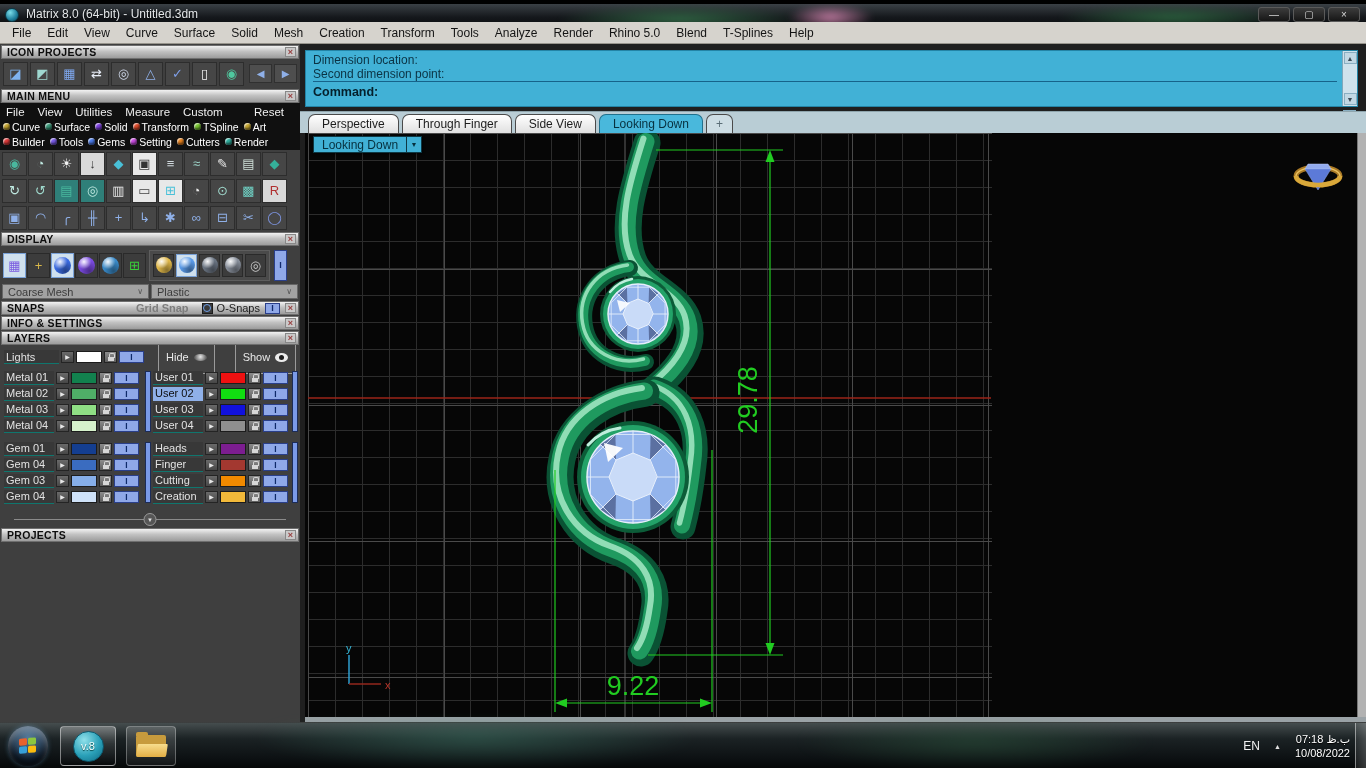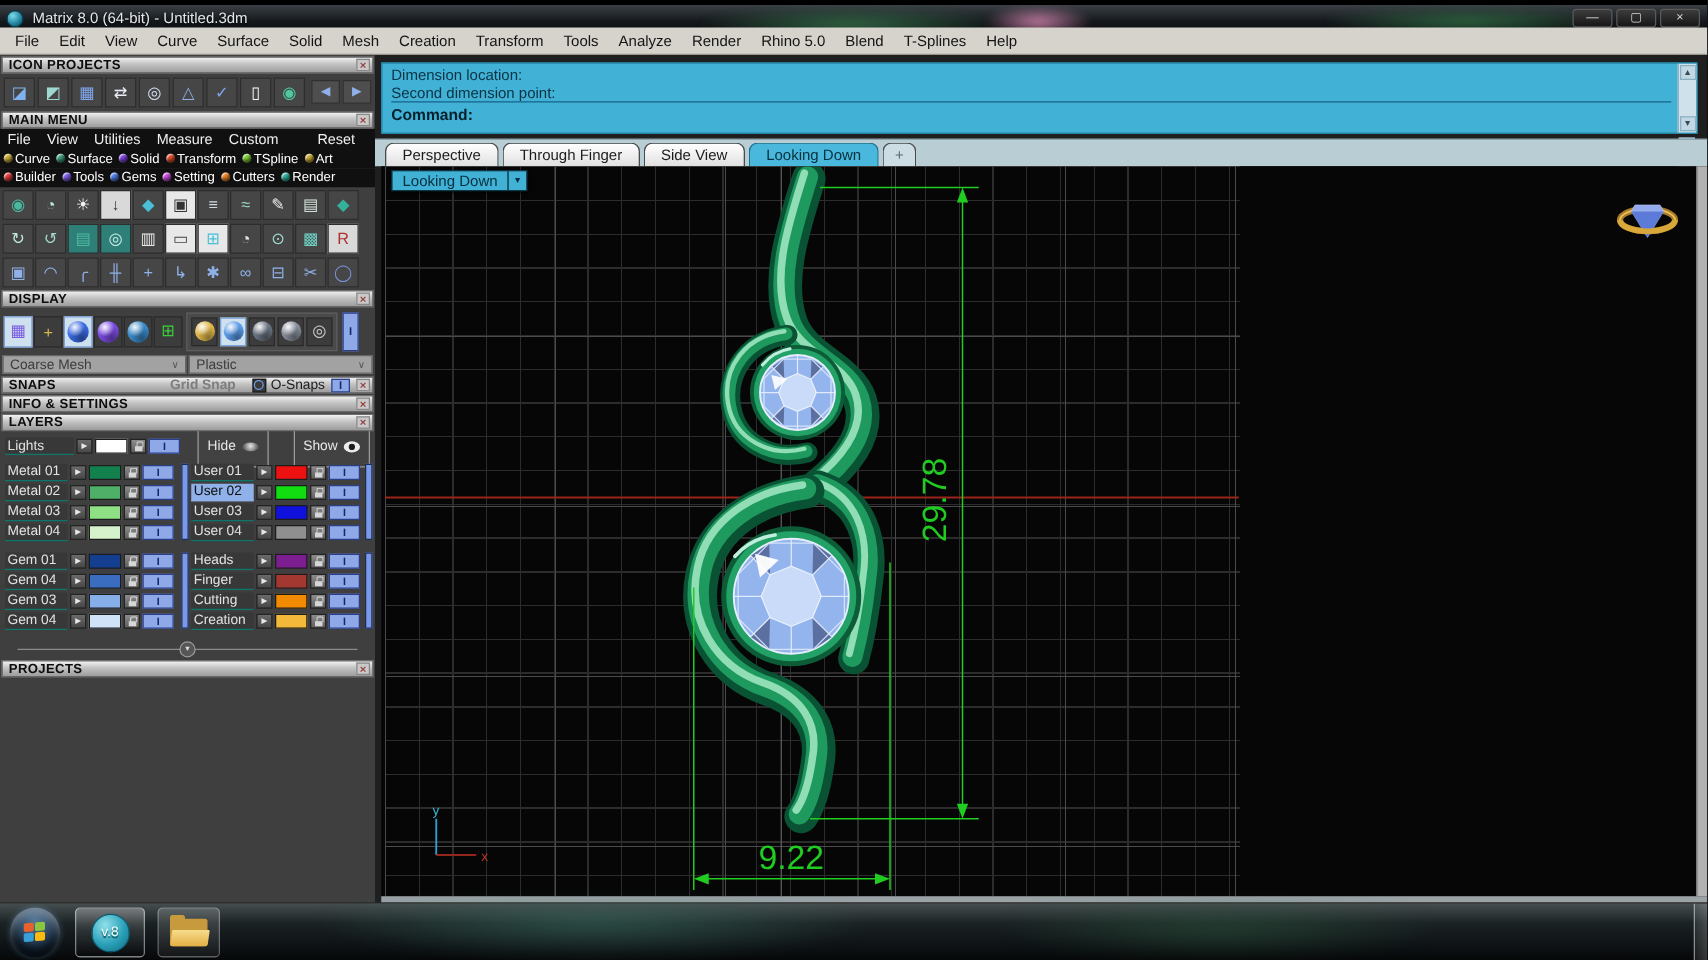--- a/index.html
+++ b/index.html
@@ -827,15 +827,23 @@
     </div>
     <div class="tk-btn" id="v8btn">
       <span class="v8circ">v.8</span>
     </div>
     <div class="tk-btn" id="fxbtn">
       <span class="folder">
           <span class="fb"></span>
           <span class="ff"></span>
         </span>
     </div>
+    <div class="tray">
+      <span class="tray-en">EN</span>
+      <span class="tray-up">▲</span>
+      <span class="clock">
+        <span>07:18 ب.ظ</span><br>
+        <span>10/08/2022</span>
+      </span>
+    </div>
     <div class="show-desktop"></div>
   </div>
 </div>
 
 </body></html>

